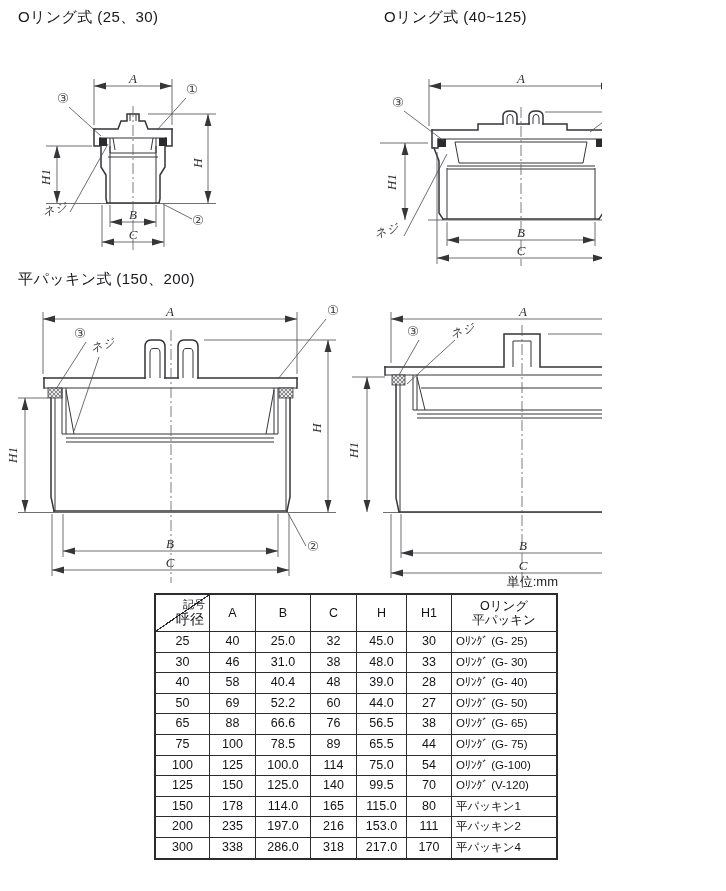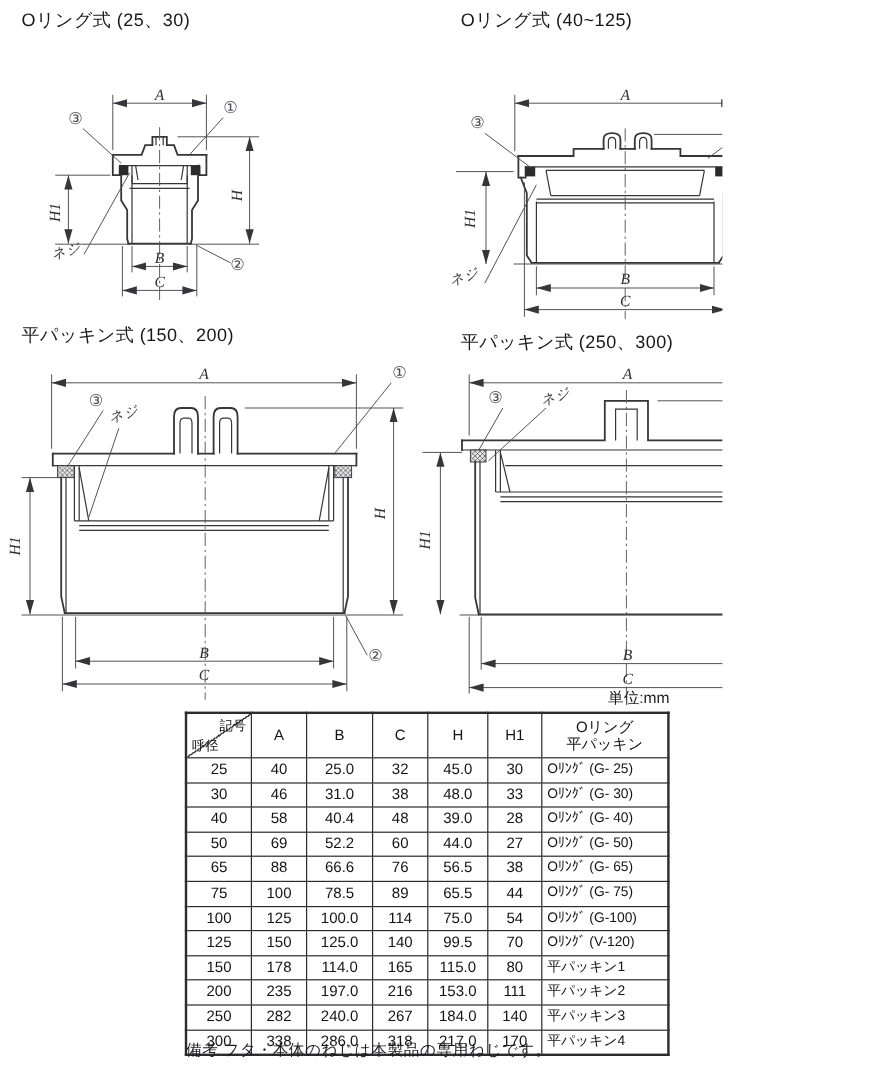--- a/index.html
+++ b/index.html
@@ -28,34 +28,33 @@
   .spec { position:absolute; left:154px; top:593px; border-collapse:collapse; table-layout:fixed; }
   .spec th, .spec td { border:1px solid #2b2b30; padding:0; font-weight:normal;
                        font-size:12.5px; text-align:center; color:#121217; }
   .spec { border:2px solid #2b2b30; }
   .spec thead th { height:36px; font-size:12.5px; }
   .spec tbody td { height:19.6px; line-height:19.6px; }
   .spec td.seal  { text-align:left; padding-left:4px; font-size:11.5px; white-space:nowrap; }
   th.diag { position:relative; width:53px;
             background:linear-gradient(to bottom right, transparent calc(50% - .6px), #2b2b30 calc(50% - .6px), #2b2b30 calc(50% + .6px), transparent calc(50% + .6px));margin-top:25px; }
   th.diag .tr { position:absolute; top:2px; right:4px; font-size:11px; }
-  th.diag .bl { position:absolute; bottom:2px; left:4px; font-size:11px; }
+  th.diag .bl { position:absolute; bottom:2px; left:20px; font-size:14px; }
   th.lastcol { width:104px; font-size:11.5px; line-height:14px; }
   col.c-dia{width:53px} col.c-a{width:46px} col.c-b{width:55px} col.c-c{width:46px}
   col.c-h{width:50px} col.c-h1{width:45px} col.c-seal{width:104px}
 </style>
 </head>
 <body>
 
 <div class="page">
 
   <div id="t1" class="dtitle">Oリング式 (25、30)</div>
   <div id="t2" class="dtitle">Oリング式 (40~125)</div>
   <div id="t3" class="dtitle">平パッキン式 (150、200)</div>
-  <div id="t4" class="dtitle">平パッキン式 (250、300)</div>
 
   <svg class="canvas" width="726" height="891" viewBox="0 0 726 891">
     <defs>
       <marker id="ah" markerWidth="12" markerHeight="8" refX="12" refY="4" orient="auto-start-reverse" markerUnits="userSpaceOnUse">
         <path d="M0,0.6 L12,4 L0,7.4 Z" fill="#35353a"></path>
       </marker>
       <pattern id="hx" width="4" height="4" patternUnits="userSpaceOnUse">
         <rect width="4" height="4" fill="#e7e7e7"></rect>
         <path d="M0,0 L4,4 M4,0 L0,4" stroke="#4c4c52" stroke-width="0.6"></path>
       </pattern>
@@ -366,34 +365,24 @@
         <tr>
           <td>200</td>
           <td>235</td>
           <td>197.0</td>
           <td>216</td>
           <td>153.0</td>
           <td>111</td>
           <td class="seal">平パッキン2</td>
         </tr>
         <tr>
-          <td>250</td>
-          <td>282</td>
-          <td>240.0</td>
-          <td>267</td>
-          <td>184.0</td>
-          <td>140</td>
-          <td class="seal">平パッキン3</td>
-        </tr>
-        <tr>
           <td>300</td>
           <td>338</td>
           <td>286.0</td>
           <td>318</td>
           <td>217.0</td>
           <td>170</td>
           <td class="seal">平パッキン4</td>
         </tr>
       </tbody>
   </table>
 
-  <div class="note">備考 フタ・本体のねじは本製品の専用ねじです。</div>
 </div>
 
 </body></html>

